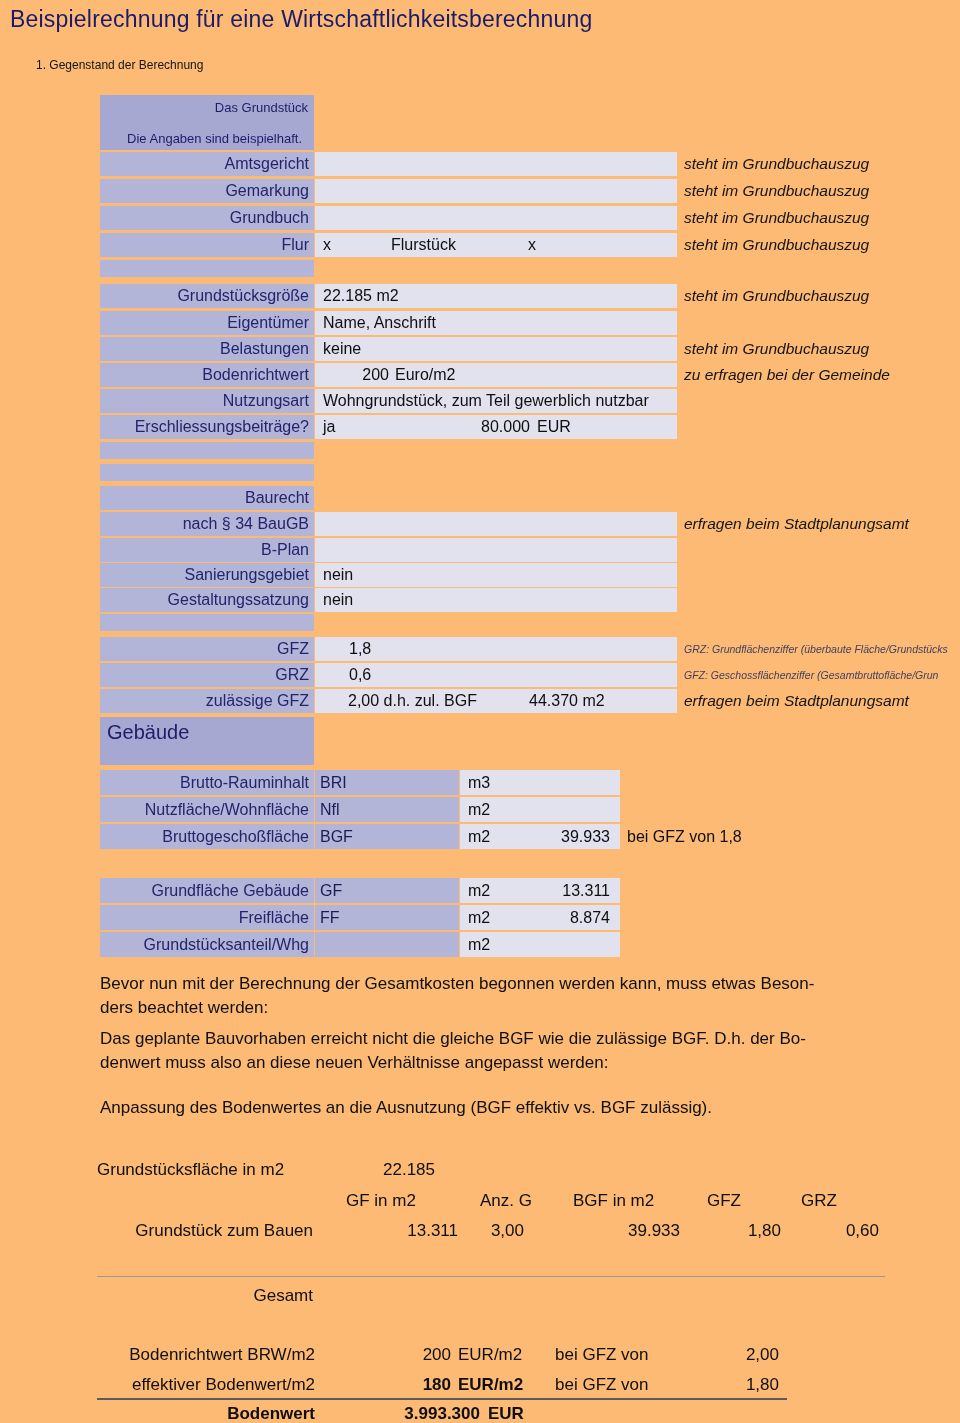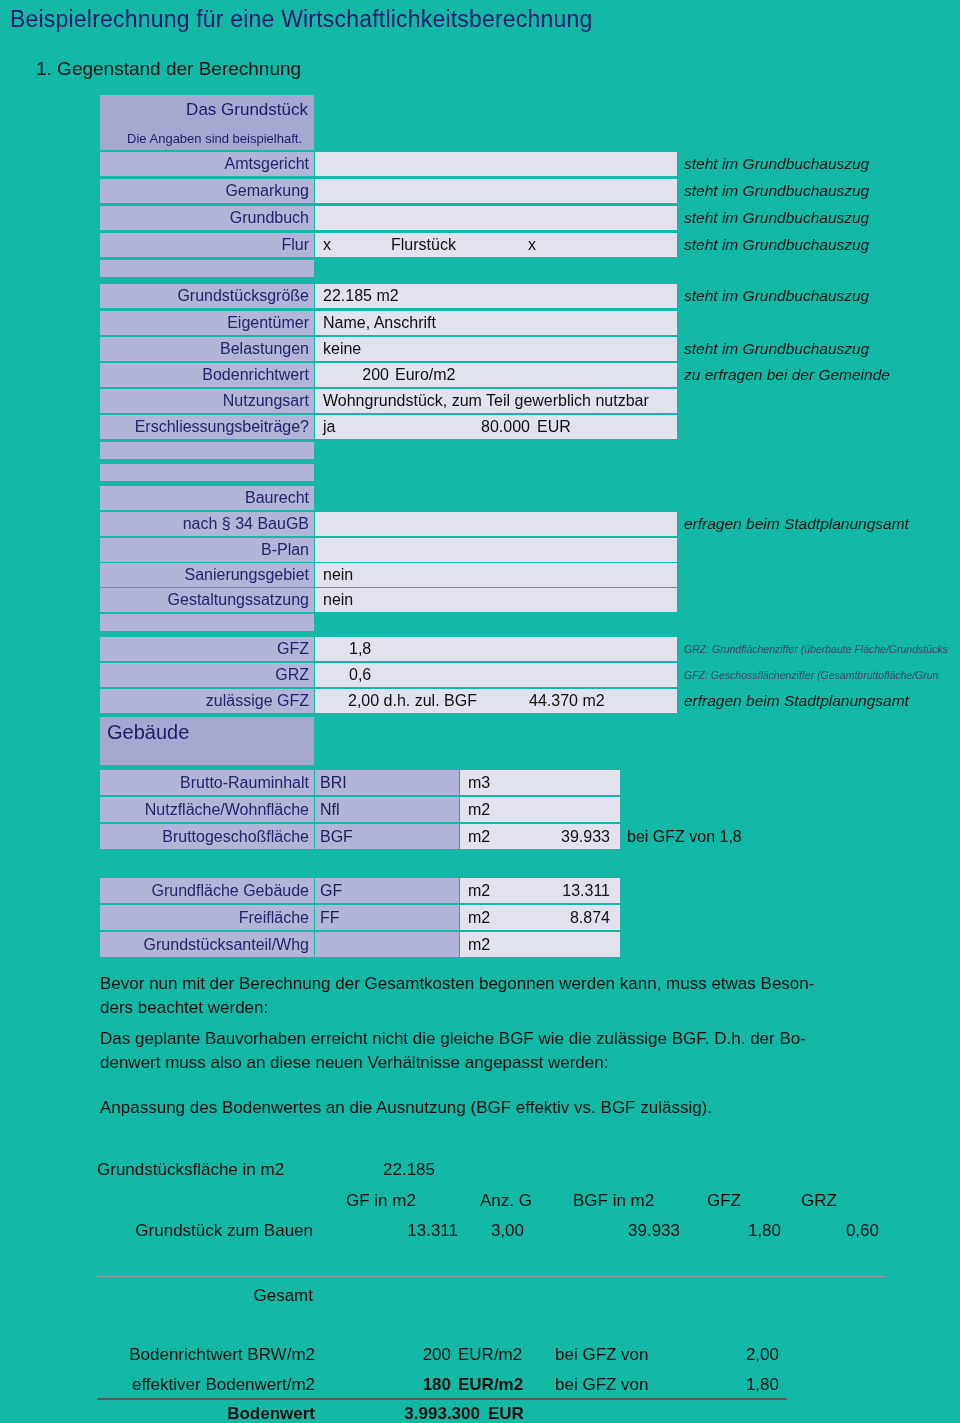--- a/index.html
+++ b/index.html
@@ -1,24 +1,24 @@
 <!DOCTYPE html>
 <html><head>
 <meta charset="utf-8">
 <style>
   html,body{margin:0;padding:0;background:#fff;}
-  .page{position:relative;width:960px;height:1423px;background:#14b8a6;overflow:hidden;
+  .page{position:relative;width:960px;height:1423px;background:#fdba74;overflow:hidden;
         font-family:"Liberation Sans","DejaVu Sans",sans-serif;color:#0f0f0f;}
   .abs{position:absolute;}
 
   .title{left:10px;top:6px;font-size:23px;color:#1b1b6b;letter-spacing:.2px;white-space:nowrap;}
-  .h1{left:36px;top:58px;font-size:19px;color:#141414;white-space:nowrap;}
+  .h1{left:36px;top:58px;font-size:12px;color:#141414;white-space:nowrap;}
 
   .hblock{left:100px;top:95px;width:214px;height:55px;background:#a6a8d2;}
-  .hdr1{position:absolute;right:6px;top:5px;font-size:17px;color:#1d1d68;white-space:nowrap;}
+  .hdr1{position:absolute;right:6px;top:5px;font-size:13px;color:#1d1d68;white-space:nowrap;}
   .hdr2{position:absolute;right:12px;bottom:4px;font-size:13px;color:#1d1d68;white-space:nowrap;}
 
   .row{position:absolute;left:100px;width:860px;height:24px;font-size:16px;}
   .row.h17{height:17px;}
   .lc{position:absolute;left:0;top:0;height:100%;width:214px;background:#b2b4d8;
       display:flex;align-items:center;justify-content:flex-end;padding-right:5px;
       box-sizing:border-box;color:#24246a;white-space:nowrap;}
   .vc{position:absolute;left:215px;top:0;height:100%;width:362px;background:#e2e2ef;
       box-sizing:border-box;color:#0f0f0f;}
   .vs{position:absolute;top:0;height:100%;display:flex;align-items:center;white-space:nowrap;}

